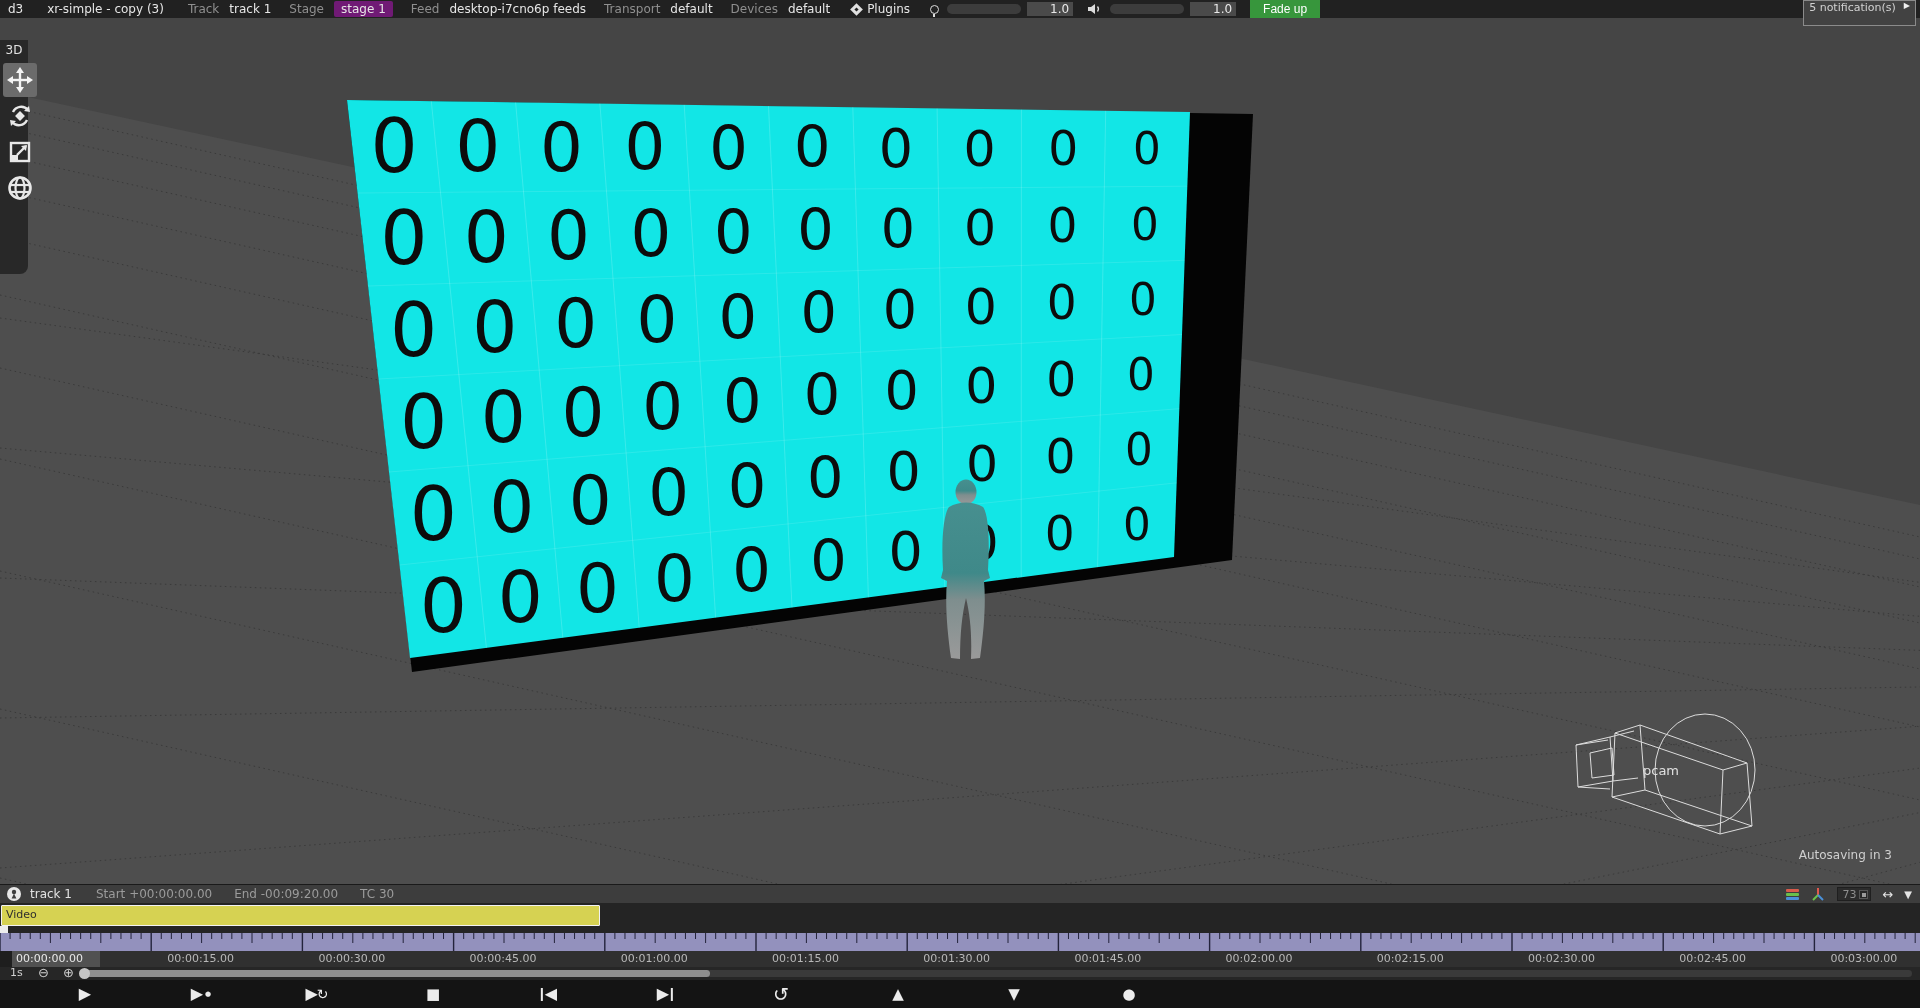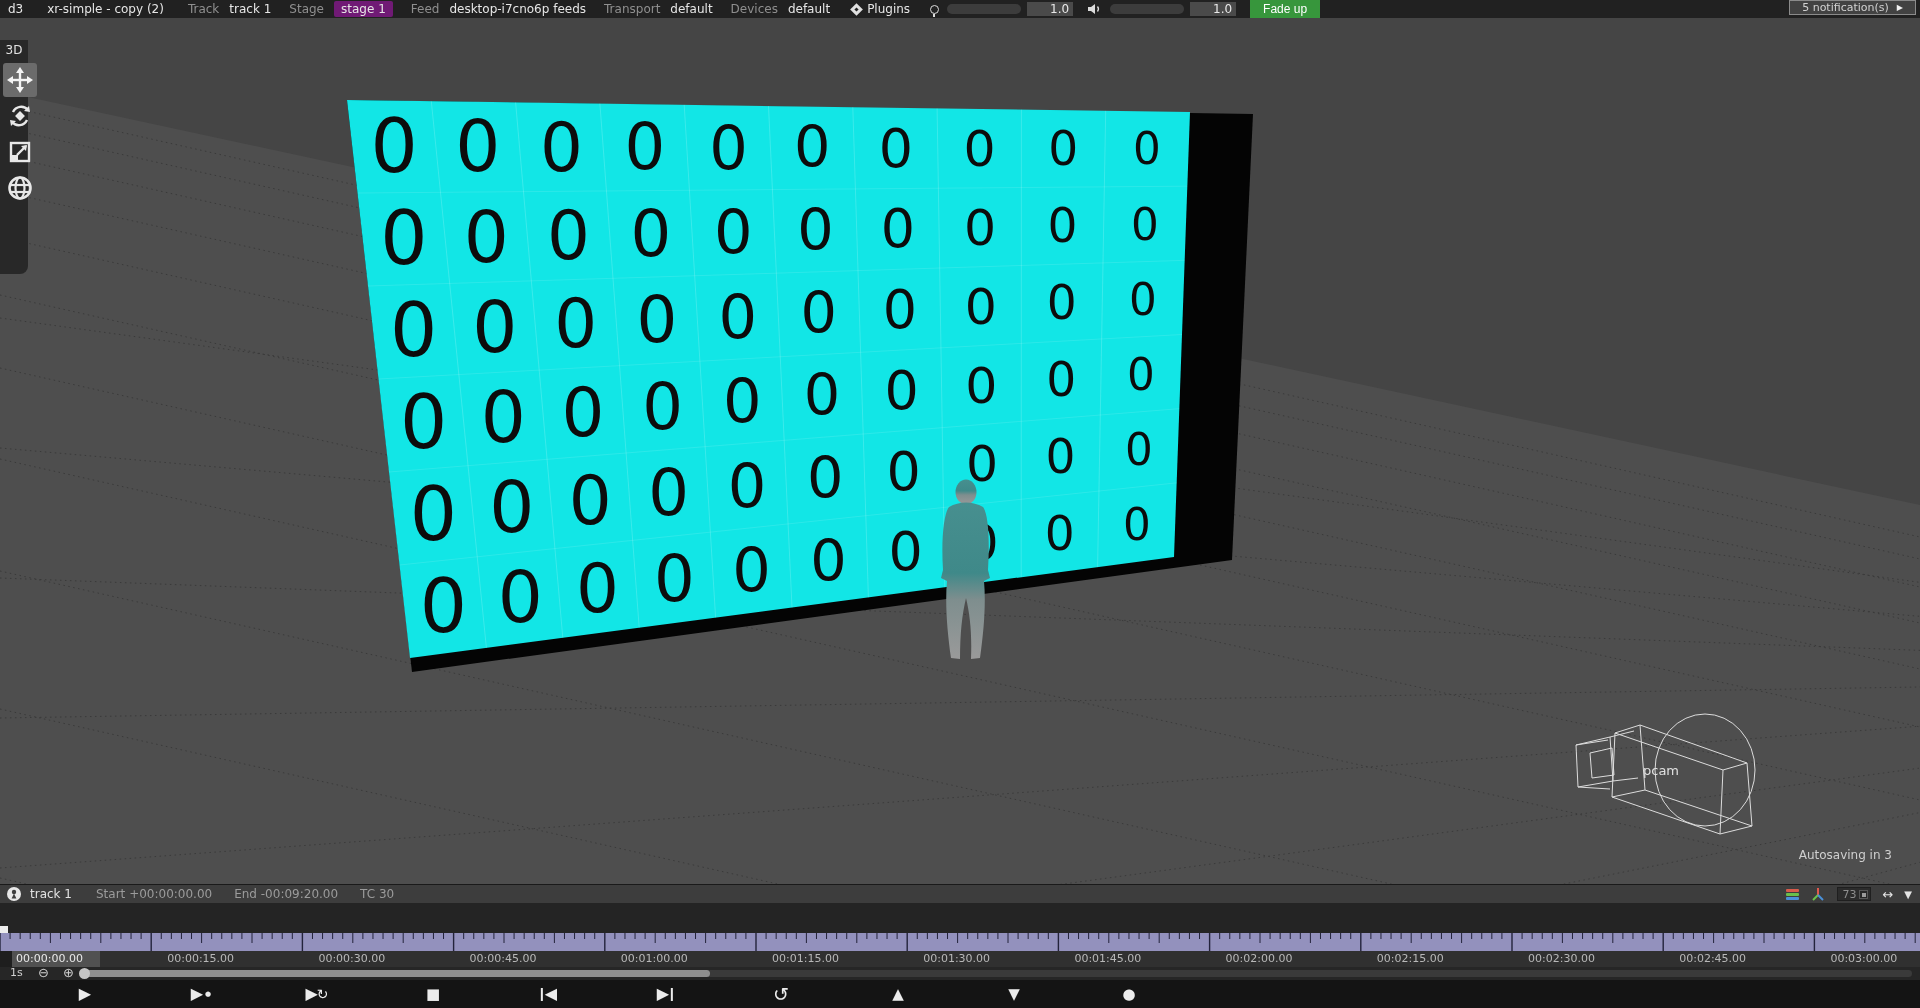--- a/index.html
+++ b/index.html
@@ -18,22 +18,22 @@
   .diamond { width:9px; height:9px; background:#e0e0e0; transform:rotate(45deg); position:relative; display:inline-block; }
   .diamond i { position:absolute; left:3px; top:3px; width:3px; height:3px; background:#212121; display:block; }
   .bulb { width:9px; height:9px; border:1.5px solid #dcdcdc; border-radius:50%; position:relative; display:inline-block; }
   .bulb:after { content:""; position:absolute; left:2px; top:8px; width:2px; height:3px; background:#dcdcdc; }
   .slider { width:74px; height:10px; background:#3c3c3c; border-radius:5px; position:relative; }
   .slider .fill { width:56px; height:10px; background:#9c9c9c; border-radius:5px; }
   .valbox { width:46px; height:14px; background:#4a4a4a; color:#e8e8e8; font-size:12px;
     text-align:right; padding:0 4px; line-height:14px; }
   .fadeup { height:18px; background:#37963c; color:#fff; padding:0 13px; display:flex;
     align-items:center; font-size:12px; }
-  .notif { position:absolute; top:0; right:4px; height:15px; background:#424242; border:1px solid #8b8b8b;
-    color:#d2d2d2; font-size:11px; display:flex; align-items:center; padding:0 12px; gap:8px; z-index:40; }
+  .notif { position:absolute; top:0; right:4px; height:26px; background:#424242; border:1px solid #8b8b8b;
+    color:#d2d2d2; font-size:11px; display:flex; padding:0 5px; gap:8px; z-index:40; }
   .notif .arr { font-size:8px; color:#f0f0f0; }
 
   
   .viewport { position:absolute; top:18px; left:0; width:1920px; height:866px; background:#4e4e4e; overflow:hidden; }
   .scene { position:absolute; inset:0; }
   .toolbar3d { position:absolute; left:0; top:22px; width:28px; height:234px; background:#282828;
     border-radius:0 0 8px 0; z-index:5; }
   .toolbar3d .t3dlabel { text-align:center; color:#e2e2e2; font-size:12px; padding-top:3px; height:21px; }
   .tbtn3 { width:34px; height:34px; margin:2px 3px; border-radius:3px; display:flex; align-items:center; justify-content:center; }
   .tbtn3.sel { background:#6b6b6b; }
@@ -86,21 +86,21 @@
   .fpsbadge { background:#2f7d33; border:1px solid #57b95b; color:#cdefcd; font-size:11px;
     padding:0 4px; line-height:13px; }
   .clock { color:#c9c9c9; }
   .sep { color:#6a6a6a; }
 </style>
 </head>
 <body>
 
 <div class="topbar">
   <span class="brand">d3</span>
-  <span class="mval ml24">xr-simple - copy (2)</span>
+  <span class="mval ml24">xr-simple - copy (3)</span>
   <span class="mlabel ml24">Track</span>
   <span class="mval ml10">track 1</span>
   <span class="mlabel ml18">Stage</span>
   <span class="mval ml10 stagebox">stage 1</span>
   <span class="mlabel ml18">Feed</span>
   <span class="mval ml10">desktop-i7cno6p feeds</span>
   <span class="mlabel ml18">Transport</span>
   <span class="mval ml10">default</span>
   <span class="mlabel ml18">Devices</span>
   <span class="mval ml10">default</span>
@@ -337,20 +337,21 @@
       <span class="minicheck">
           <i></i>
         </span>
     </span>
     <span class="wglyph">↔</span>
     <span class="wglyph" style="font-size:10px">▼</span>
   </span>
 </div>
 
 <div class="layerrow">
+  <div class="videobar">Video</div>
   <div class="playhead"></div>
 </div>
 
 <div class="ruler">
   <svg id="rulersvg" width="1920" height="18">
       <line x1="0" y1="0" x2="0" y2="18" stroke="#23233b" stroke-width="1.4"></line>
       <line x1="10.08" y1="0" x2="10.08" y2="6" stroke="#23233b" stroke-width="1"></line>
       <line x1="20.16" y1="0" x2="20.16" y2="6" stroke="#23233b" stroke-width="1"></line>
       <line x1="30.240000000000002" y1="0" x2="30.240000000000002" y2="6" stroke="#23233b" stroke-width="1"></line>
       <line x1="40.32" y1="0" x2="40.32" y2="6" stroke="#23233b" stroke-width="1"></line>

